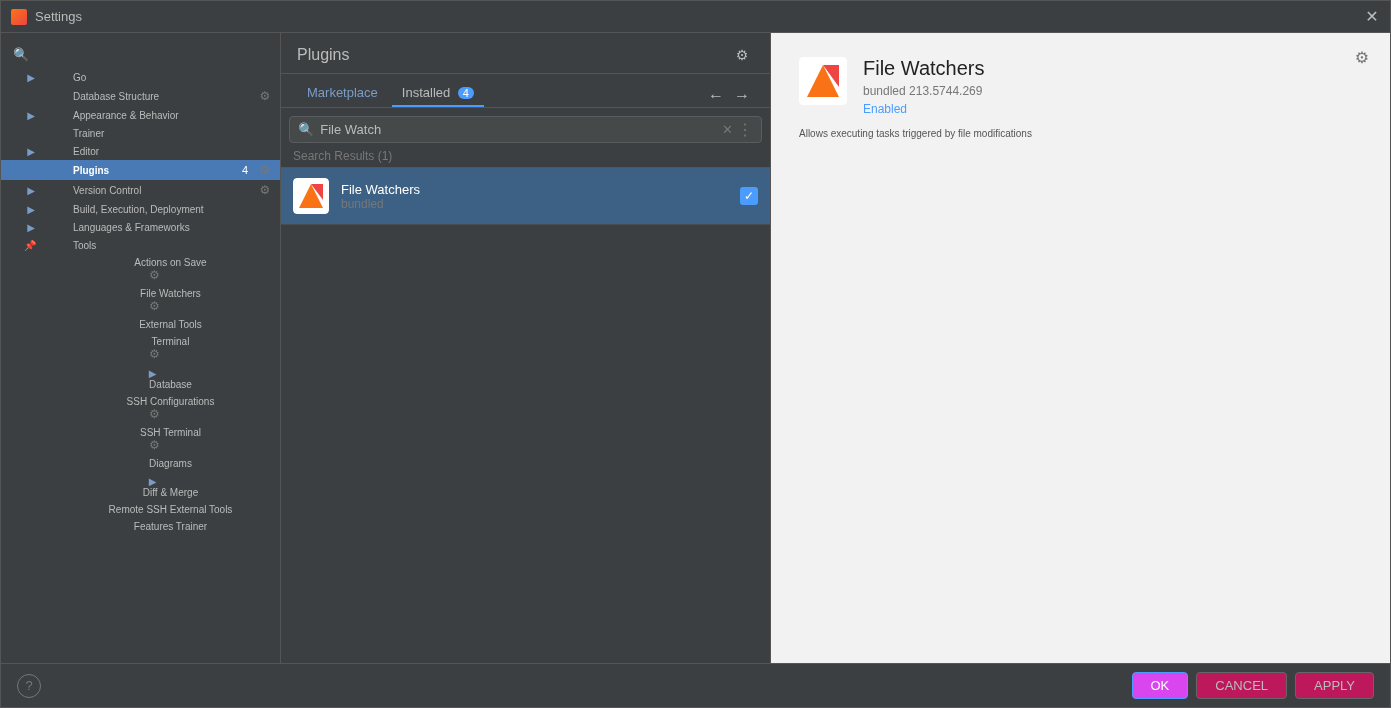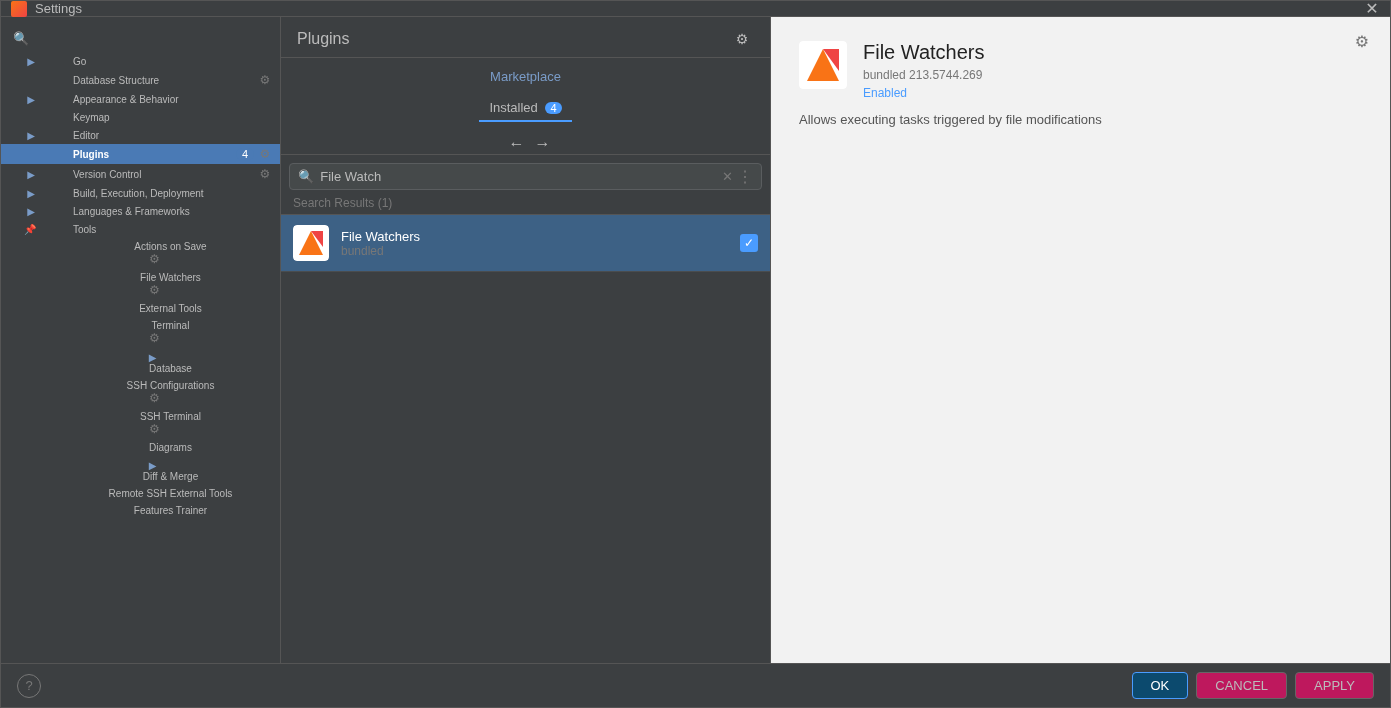--- a/index.html
+++ b/index.html
@@ -9,21 +9,21 @@
       width: 1391px;
       height: 708px;
       background: #3c3f41;
       display: flex;
       flex-direction: column;
       border: 1px solid #555;
       overflow: hidden;
     }
 
     .title-bar {
-      height: 16px;
+      height: 32px;
       background: #3c3f41;
       display: flex;
       align-items: center;
       padding: 0 10px;
       flex-shrink: 0;
       border-bottom: 1px solid #555;
     }
 
     .title-bar-icon {
       width: 16px;
@@ -156,21 +156,20 @@
       color: #bbb;
       flex: 1;
     }
 
     .middle-tabs {
       display: flex;
       align-items: center;
       padding: 6px 16px 0;
       border-bottom: 1px solid #555;
       gap: 4px;
-      flex-direction: column;
     }
 
     .tab-item {
       padding: 5px 10px;
       cursor: pointer;
       color: #7a9cc8;
       font-size: 13px;
       border-bottom: 2px solid transparent;
     }
 
@@ -366,21 +365,21 @@
       margin-bottom: 4px;
     }
 
     .plugin-detail-status {
       color: #4a9cff;
       font-size: 12px;
     }
 
     .plugin-detail-desc {
       color: #555;
-      font-size: 13px;
+      font-size: 10px;
     }
 
     
     .bottom-bar {
       height: 44px;
       background: #3c3f41;
       border-top: 1px solid #555;
       display: flex;
       align-items: center;
       justify-content: flex-end;
@@ -411,21 +410,21 @@
       padding: 5px 18px;
       border-radius: 4px;
       border: 1px solid #666;
       background: #be185d;
       color: #bbb;
       font-size: 13px;
       cursor: pointer;
     }
 
     .action-btn.primary {
-      background: #0c4a6e;
+      background: #d946ef;
       border-color: #4a9cff;
       color: #fff;
     }
 
     
     .nav-arrows {
       display: flex;
       align-items: center;
       gap: 2px;
       margin-left: 8px;
@@ -471,21 +470,21 @@
         <span class="sidebar-gear">⚙</span>
       </div>
 
       <div class="sidebar-item sidebar-indent-1">
         <span class="sidebar-arrow">▶</span>
         <span class="sidebar-label">Appearance &amp; Behavior</span>
       </div>
 
       <div class="sidebar-item sidebar-indent-1">
         <span class="sidebar-arrow" style="visibility:hidden">▶</span>
-        <span class="sidebar-label">Keymap</span>
+        <span class="sidebar-label">Trainer</span>
       </div>
 
       <div class="sidebar-item sidebar-indent-1">
         <span class="sidebar-arrow">▶</span>
         <span class="sidebar-label">Editor</span>
       </div>
 
       <div class="sidebar-item sidebar-indent-1 active">
         <span class="sidebar-arrow" style="visibility:hidden">▶</span>
         <span class="sidebar-label">Plugins</span>

